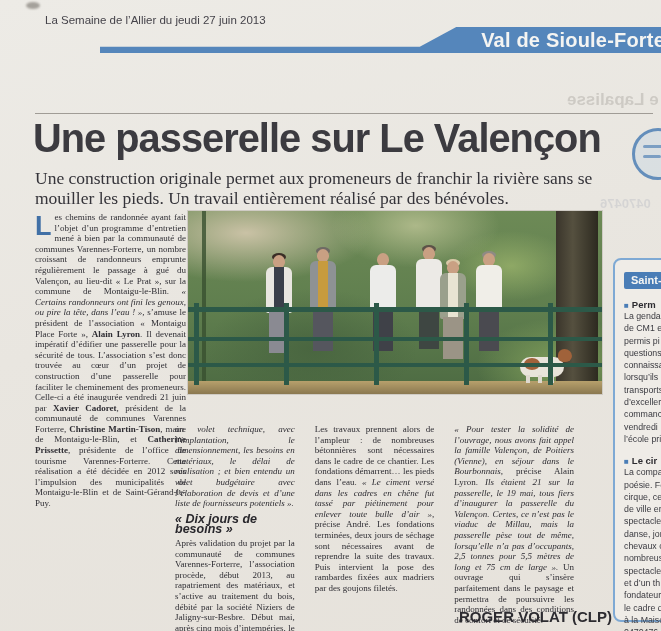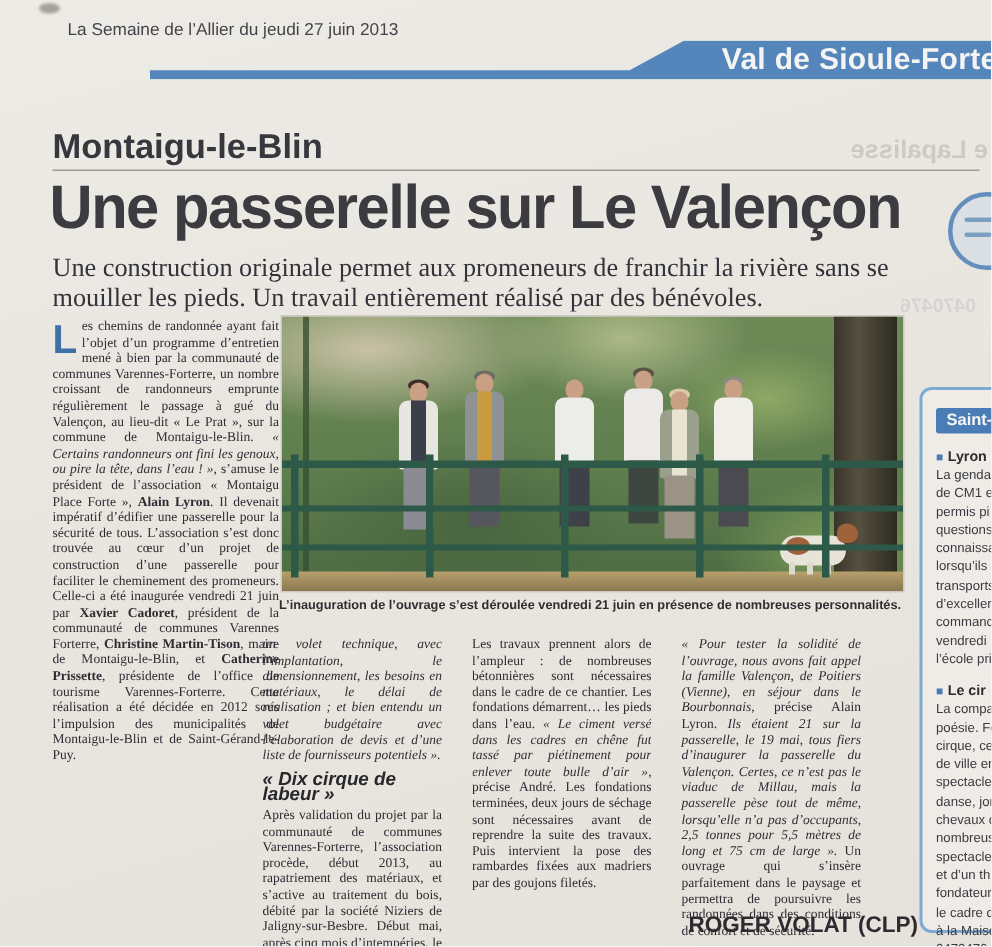--- a/index.html
+++ b/index.html
@@ -95,21 +95,20 @@
   <div class="banner-label">Val de Sioule-Forte</div>
 
   <div class="ghost">e Lapalisse</div>
   <div class="ghost2">0470476</div>
 
   <div class="stamp">
       <i></i>
       <i></i>
     </div>
 
-  <div class="kicker">Montaigu-le-Blin</div>
   <div class="kicker-rule"></div>
   <div class="headline">Une passerelle sur Le Valençon</div>
   <div class="standfirst">Une construction originale permet aux promeneurs de franchir la rivière sans se mouiller les pieds. Un travail entièrement réalisé par des bénévoles.</div>
 
   <div class="col1 bodytext">
     <p><span class="dropcap">L</span><span><span>es chemins de randonnée ayant fait l’objet d’un programme d’entretien mené à bien par la communauté de communes Varennes-Forterre, un nombre croissant de randonneurs emprunte régulièrement le passage à gué du Valençon, au lieu-dit « Le Prat », sur la commune de Montaigu-le-Blin. </span><span class="seg-i">« Certains randonneurs ont fini les genoux, ou pire la tête, dans l’eau ! »</span><span>, s’amuse le président de l’association « Montaigu Place Forte », </span><span class="seg-b">Alain Lyron</span><span>. Il devenait impératif d’édifier une passerelle pour la sécurité de tous. L’association s’est donc trouvée au cœur d’un projet de construction d’une passerelle pour faciliter le cheminement des promeneurs. Celle-ci a été inaugurée vendredi 21 juin par </span><span class="seg-b">Xavier Cadoret</span><span>, président de la communauté de communes Varennes Forterre, </span><span class="seg-b">Christine Martin-Tison</span><span>, maire de Montaigu-le-Blin, et </span><span class="seg-b">Catherine Prissette</span><span>, présidente de l’office de tourisme Varennes-Forterre. Cette réalisation a été décidée en 2012 sous l’impulsion des municipalités de Montaigu-le-Blin et de Saint-Gérand-le-Puy.</span></span></p>
   </div>
 
   <div class="photo">
     <div class="sapling"></div>
@@ -162,42 +161,41 @@
     <div class="rail" style="top:96px;height:5px;"></div>
     <div class="rail" style="top:126px;height:4px;"></div>
     <div class="rail" style="top:152px;height:4px;"></div>
     <div class="post" style="left:6px;"></div>
     <div class="post" style="left:96px;"></div>
     <div class="post" style="left:186px;"></div>
     <div class="post" style="left:276px;"></div>
     <div class="post" style="left:360px;"></div>
   </div>
 
-  <div class="caption">L’inauguration de l’ouvrage s’est déroulée vendredi 21 juin en présence de nombreuses personnalités.</div>
 
   <div class="cols bodytext">
     <div class="col">
       <p><span class="seg-i">un volet technique, avec l’implantation, le dimensionnement, les besoins en matériaux, le délai de réalisation ; et bien entendu un volet budgétaire avec l’élaboration de devis et d’une liste de fournisseurs potentiels ».</span></p>
-      <div class="subhead">« Dix cirque de labeur »</div>
+      <div class="subhead">« Dix jours de besoins »</div>
       <p>Après validation du projet par la communauté de communes Varennes-Forterre, l’association procède, début 2013, au rapatriement des matériaux, et s’active au traitement du bois, débité par la société Niziers de Jaligny-sur-Besbre. Début mai, après cinq mois d’intempéries, le président et un adhérent,</p>
     </div>
     <div class="col">
       <p><span>Les travaux prennent alors de l’ampleur : de nombreuses bétonnières sont nécessaires dans le cadre de ce chantier. Les fondations démarrent… les pieds dans l’eau. </span><span class="seg-i">« Le ciment versé dans les cadres en chêne fut tassé par piétinement pour enlever toute bulle d’air »</span><span>, précise André. Les fondations terminées, deux jours de séchage sont nécessaires avant de reprendre la suite des travaux. Puis intervient la pose des rambardes fixées aux madriers par des goujons filetés.</span></p>
     </div>
     <div class="col">
       <p><span class="seg-i">« Pour tester la solidité de l’ouvrage, nous avons fait appel la famille Valençon, de Poitiers (Vienne), en séjour dans le Bourbonnais</span><span>, précise Alain Lyron. </span><span class="seg-i">Ils étaient 21 sur la passerelle, le 19 mai, tous fiers d’inaugurer la passerelle du Valençon. Certes, ce n’est pas le viaduc de Millau, mais la passerelle pèse tout de même, lorsqu’elle n’a pas d’occupants, 2,5 tonnes pour 5,5 mètres de long et 75 cm de large ».</span><span> Un ouvrage qui s’insère parfaitement dans le paysage et permettra de poursuivre les randonnées dans des conditions de confort et de sécurité.</span></p>
     </div>
   </div>
 
   <div class="byline">ROGER VOLAT (CLP)</div>
 
   <div class="sidebar">
     <div><span class="sb-header">Saint-P</span></div>
     <div class="sb-section">
-      <div class="sb-title"><span class="bullet">■</span><span>Lyron</span></div>
+      <div class="sb-title"><span class="bullet">■</span><span>Perm</span></div>
       <div class="sb-lines">
           <div>La genda</div>
           <div>de CM1 e</div>
           <div>permis pi</div>
           <div>questions</div>
           <div>connaissa</div>
           <div>lorsqu’ils</div>
           <div>transports</div>
           <div>d’exceller</div>
           <div>commanc</div>

